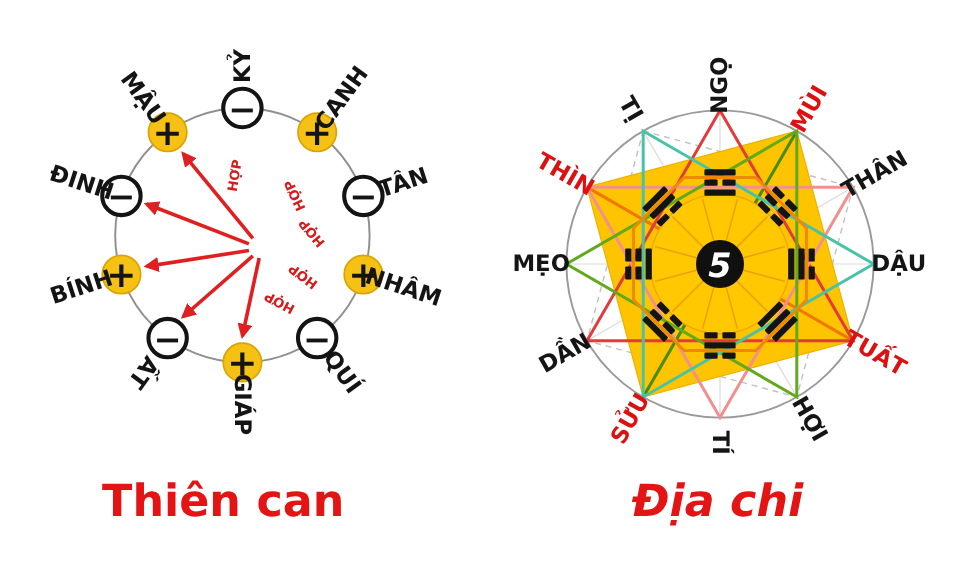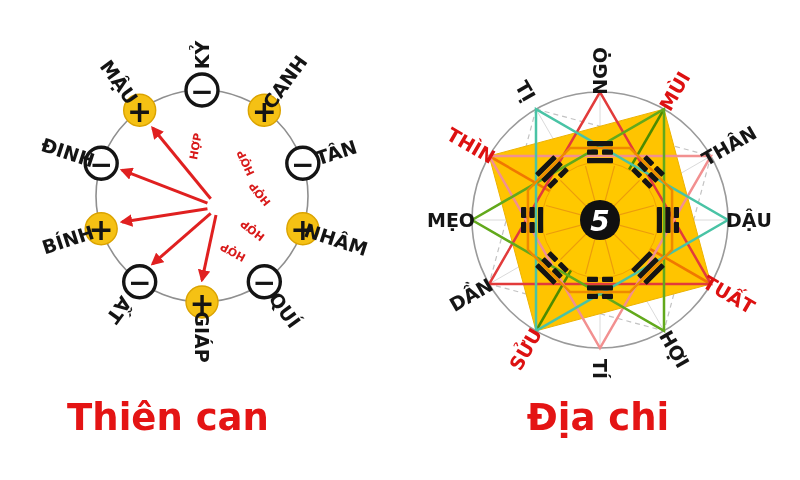--- a/index.html
+++ b/index.html
@@ -5,22 +5,22 @@
   html,body{margin:0;padding:0;background:#fff;}
   .stage{
     position:relative;width:800px;height:480px;background:#ffffff;
     font-family:"DejaVu Sans","Liberation Sans",sans-serif;overflow:hidden;
   }
   .stage svg{position:absolute;left:0;top:0;}
   .caption{
     position:absolute;top:392px;height:52px;line-height:52px;
     text-align:center;font-size:37px;font-weight:bold;letter-spacing:0px;
   }
-  .caption-left{left:58px;width:220px;}
-  .caption-right{left:488px;width:220px;}
+  .caption-left{left:76px;width:220px;}
+  .caption-right{left:488px;width:220px;font-style:italic;}
   svg text{font-family:"DejaVu Sans","Liberation Sans",sans-serif;}
 </style>
 </head>
 <body>
 
 <div class="stage">
   <svg id="diagram-svg" width="800" height="480" viewBox="0 0 800 480">
       <g>
         <defs>
           <marker id="arrowhead" viewBox="0 0 10 10" refX="8" refY="5" markerWidth="4.2" markerHeight="4.2" orient="auto-start-reverse">

